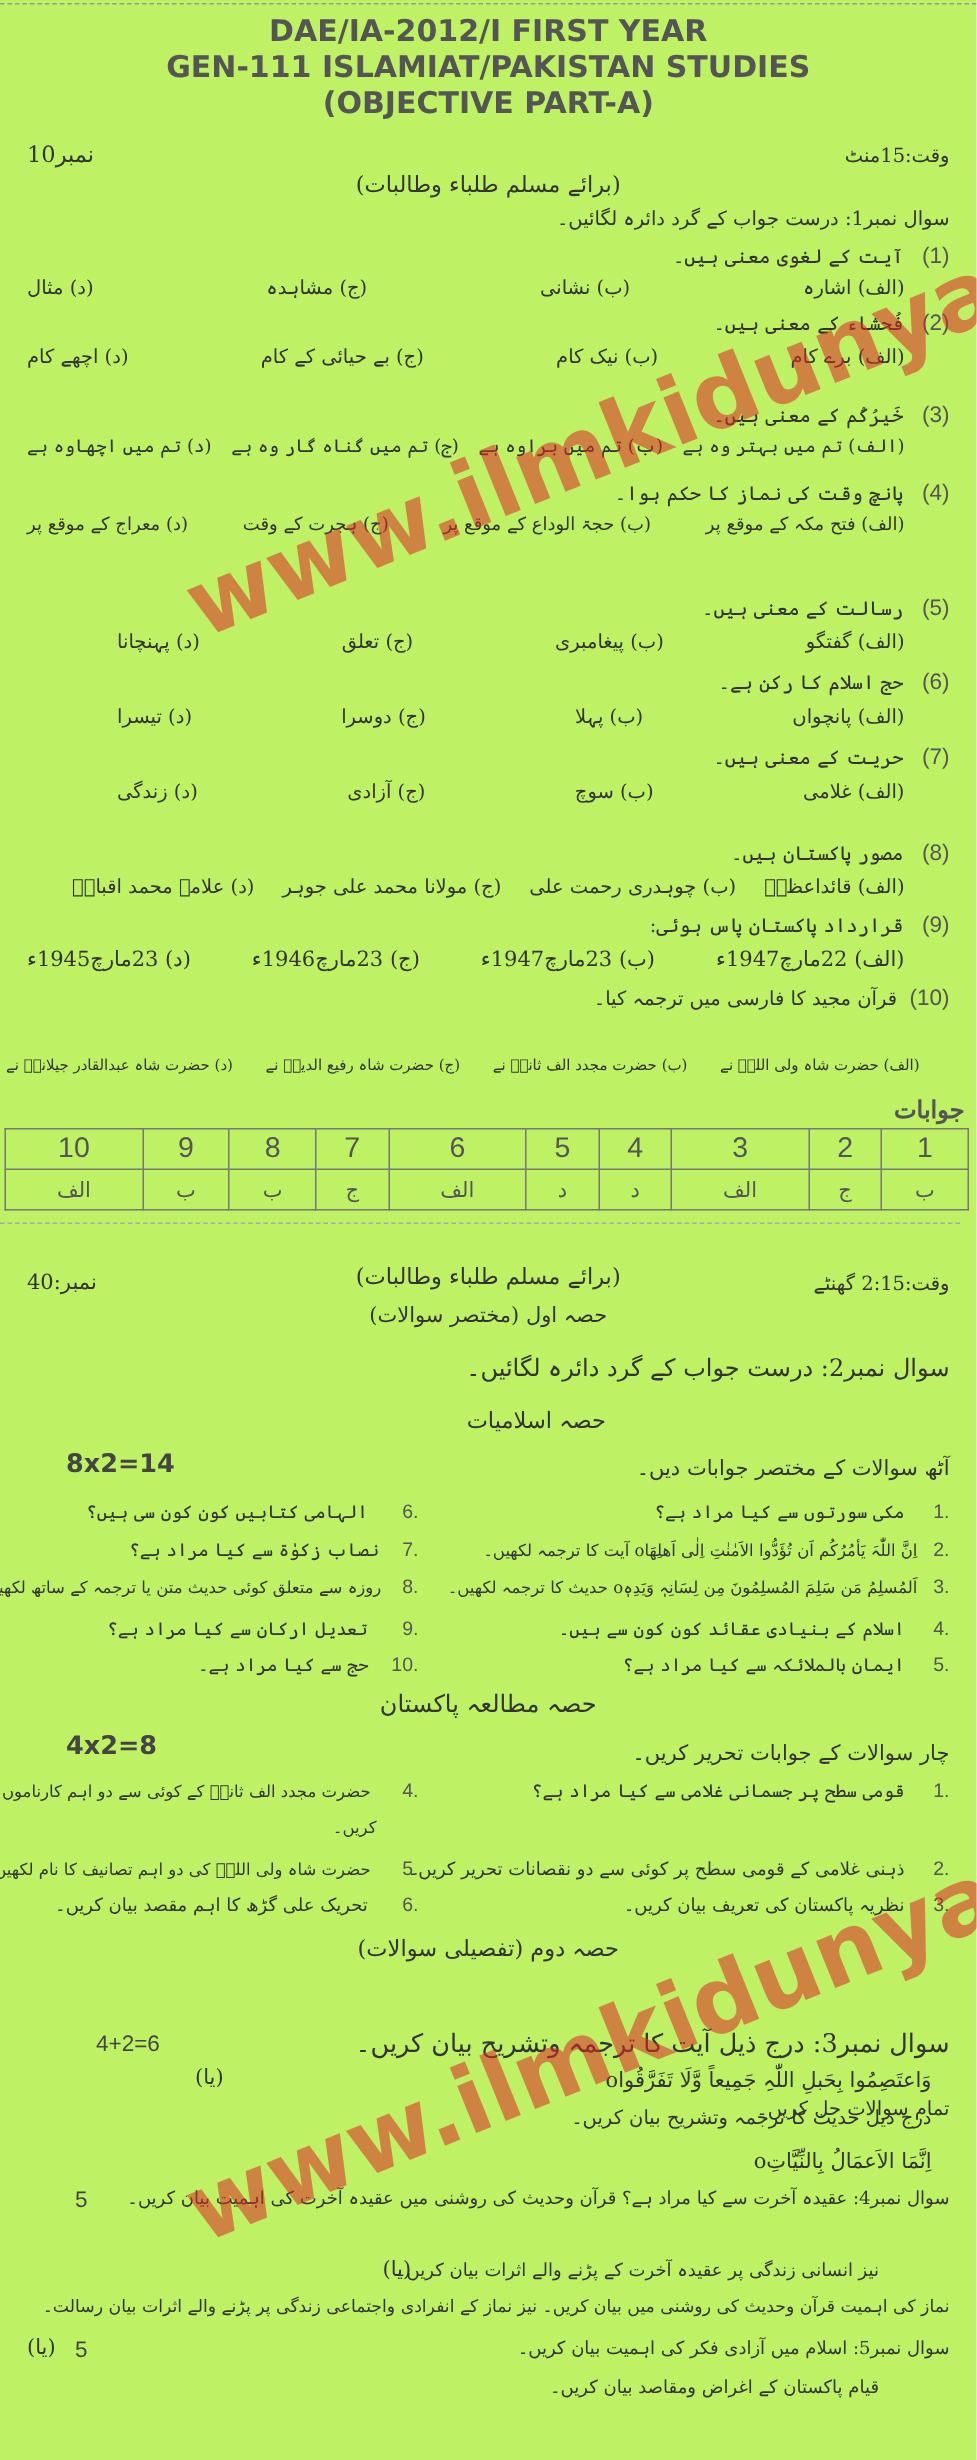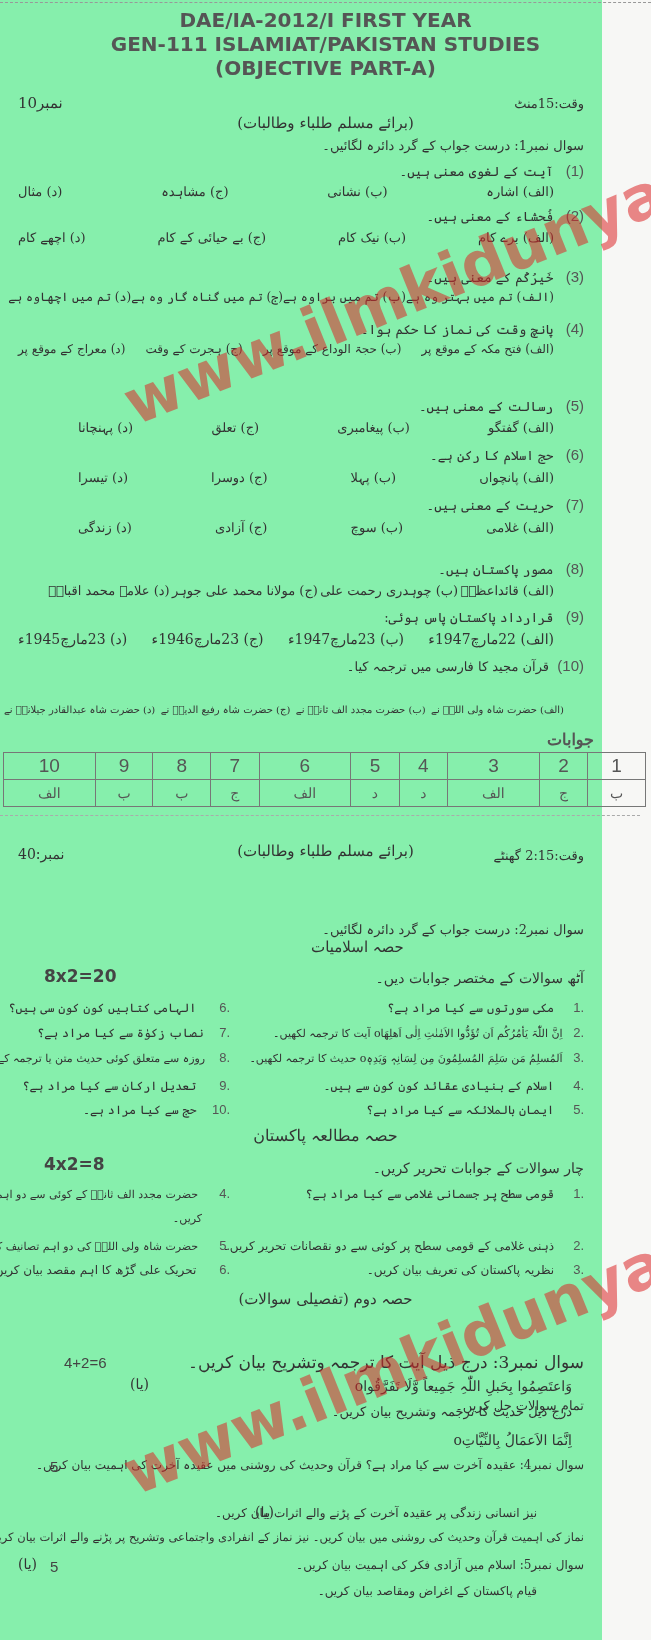--- a/index.html
+++ b/index.html
@@ -1,17 +1,17 @@
 <!DOCTYPE html>
 <html><head>
 <meta charset="utf-8">
 <style>
   html,body{margin:0;padding:0;background:#f7f7f5;}
   body{width:651px;height:1640px;position:relative;overflow:hidden;font-family:"DejaVu Sans",sans-serif;color:#333;}
-  .page{position:absolute;left:0;top:0;width:602px;height:1640px;background:#86efac;}
+  .page{position:absolute;left:0;top:0;width:651px;height:1640px;background:#bef264;}
   .dash-top{position:absolute;left:0;top:2px;width:651px;border-top:1px dashed #999;}
   .hdr{position:absolute;left:0;width:651px;text-align:center;font-family:"DejaVu Sans",sans-serif;font-weight:bold;color:#555;}
   .h1{top:8px;font-size:20px;}
   .h2{top:32px;font-size:20px;}
   .h3{top:56px;font-size:20px;}
   .abs{position:absolute;}
   .ur{direction:rtl;font-family:"DejaVu Serif",serif;color:#333;white-space:nowrap;}
   .num{font-family:"Liberation Sans",sans-serif;color:#444;}
   .qn{font-family:"Liberation Sans",sans-serif;color:#555;font-size:15px;}
   .row{position:absolute;left:18px;right:18px;direction:rtl;display:flex;justify-content:space-between;font-family:"DejaVu Serif",serif;font-size:13px;color:#333;}
@@ -171,25 +171,26 @@
       <td>ج</td>
       <td>ب</td>
     </tr>
   </tbody>
     </table>
   <div class="dash" style="left:0;top:815px;width:640px;"></div>
 
   <div class="abs ur" style="right:18px;top:848px;font-size:13px;">وقت:2:15 گھنٹے</div>
   <div class="abs ur" style="left:18px;top:846px;font-size:14px;">نمبر:40</div>
   <div class="abs ur center" style="top:842px;font-size:15px;">(برائے مسلم طلباء وطالبات)</div>
-  <div class="abs ur" style="right:18px;top:902px;font-size:13px;margin-top:20px;">سوال نمبر2: درست جواب کے گرد دائرہ لگائیں۔</div>
+  <div class="abs ur center" style="top:868px;font-size:14px;">حصہ اول (مختصر سوالات)</div>
+  <div class="abs ur" style="right:18px;top:902px;font-size:16px;">سوال نمبر2: درست جواب کے گرد دائرہ لگائیں۔</div>
 
   <div class="abs ur center" style="top:938px;font-size:15px;padding-left:32px;">حصہ اسلامیات</div>
   <div class="abs ur" style="right:18px;top:970px;font-size:14px;">آٹھ سوالات کے مختصر جوابات دیں۔</div>
-  <div class="abs bold-num" style="left:44px;top:966px;">8x2=20</div>
+  <div class="abs bold-num" style="left:44px;top:966px;">8x2=14</div>
 
   <div>
     <div class="sq" style="right:18px;top:1000px;"><span class="qn" style="font-size:13px;">.1</span>&nbsp;&nbsp;&nbsp;&nbsp;&nbsp;<span>مکی سورتوں سے کیا مراد ہے؟</span></div>
     <div class="sq" style="right:18px;top:1025px;font-size:11px;"><span class="qn" style="font-size:13px;">.2</span>&nbsp;&nbsp;&nbsp;<span>اِنَّ اللّٰہَ یَأمُرُکُم اَن تُؤَدُّوا الاَمٰنٰتِ اِلٰی اَھلِھَاo آیت کا ترجمہ لکھیں۔</span></div>
     <div class="sq" style="right:18px;top:1050px;font-size:11px;"><span class="qn" style="font-size:13px;">.3</span>&nbsp;&nbsp;&nbsp;<span>اَلمُسلِمُ مَن سَلِمَ المُسلِمُونَ مِن لِسَانِہٖ وَیَدِہٖo حدیث کا ترجمہ لکھیں۔</span></div>
     <div class="sq" style="right:18px;top:1078px;"><span class="qn" style="font-size:13px;">.4</span>&nbsp;&nbsp;&nbsp;&nbsp;&nbsp;<span>اسلام کے بنیادی عقائد کون کون سے ہیں۔</span></div>
     <div class="sq" style="right:18px;top:1102px;"><span class="qn" style="font-size:13px;">.5</span>&nbsp;&nbsp;&nbsp;&nbsp;&nbsp;<span>ایمان بالملائکہ سے کیا مراد ہے؟</span></div>
 
     <div class="sq" style="right:372px;top:1000px;"><span class="qn" style="font-size:13px;">.6</span>&nbsp;&nbsp;&nbsp;&nbsp;&nbsp;&nbsp;<span>الہامی کتابیں کون کون سی ہیں؟</span></div>
     <div class="sq" style="right:372px;top:1025px;"><span class="qn" style="font-size:13px;">.7</span>&nbsp;&nbsp;&nbsp;&nbsp;<span>نصاب زکوٰۃ سے کیا مراد ہے؟</span></div>
@@ -223,21 +224,21 @@
     <div class="abs ur" style="left:130px;top:1376px;font-size:14px;">(یا)</div>
     <div class="abs ur" style="right:30px;top:1404px;font-size:13px;">درج ذیل حدیث کا ترجمہ وتشریح بیان کریں۔</div>
     <div class="abs ur" style="right:30px;top:1432px;font-size:14px;">اِنَّمَا الاَعمَالُ بِالنِّیَّاتِo</div>
   </div>
 
   <div>
     <div class="abs ur" style="right:18px;top:1458px;font-size:12px;">سوال نمبر4: عقیدہ آخرت سے کیا مراد ہے؟ قرآن وحدیث کی روشنی میں عقیدہ آخرت کی اہمیت بیان کریں۔</div>
     <div class="abs num" style="left:50px;top:1458px;font-size:15px;">5</div>
     <div class="abs ur" style="right:65px;top:1506px;font-size:12px;">نیز انسانی زندگی پر عقیدہ آخرت کے پڑنے والے اثرات بیان کریں۔</div>
     <div class="abs ur" style="left:255px;top:1504px;font-size:14px;">(یا)</div>
-    <div class="abs ur" style="right:18px;top:1530px;font-size:11.5px;">نماز کی اہمیت قرآن وحدیث کی روشنی میں بیان کریں۔ نیز نماز کے انفرادی واجتماعی وتشریح پر پڑنے والے اثرات بیان کریں۔</div>
+    <div class="abs ur" style="right:18px;top:1530px;font-size:11.5px;">نماز کی اہمیت قرآن وحدیث کی روشنی میں بیان کریں۔ نیز نماز کے انفرادی واجتماعی زندگی پر پڑنے والے اثرات بیان رسالت۔</div>
   </div>
 
   <div>
     <div class="abs ur" style="right:18px;top:1558px;font-size:12px;">سوال نمبر5: اسلام میں آزادی فکر کی اہمیت بیان کریں۔</div>
     <div class="abs num" style="left:50px;top:1558px;font-size:15px;">5</div>
     <div class="abs ur" style="left:18px;top:1556px;font-size:14px;">(یا)</div>
     <div class="abs ur" style="right:65px;top:1584px;font-size:12px;">قیام پاکستان کے اغراض ومقاصد بیان کریں۔</div>
   </div>
 
   <div class="wm" style="left:100px;top:230px;">www.ilmkidunya.com</div>

